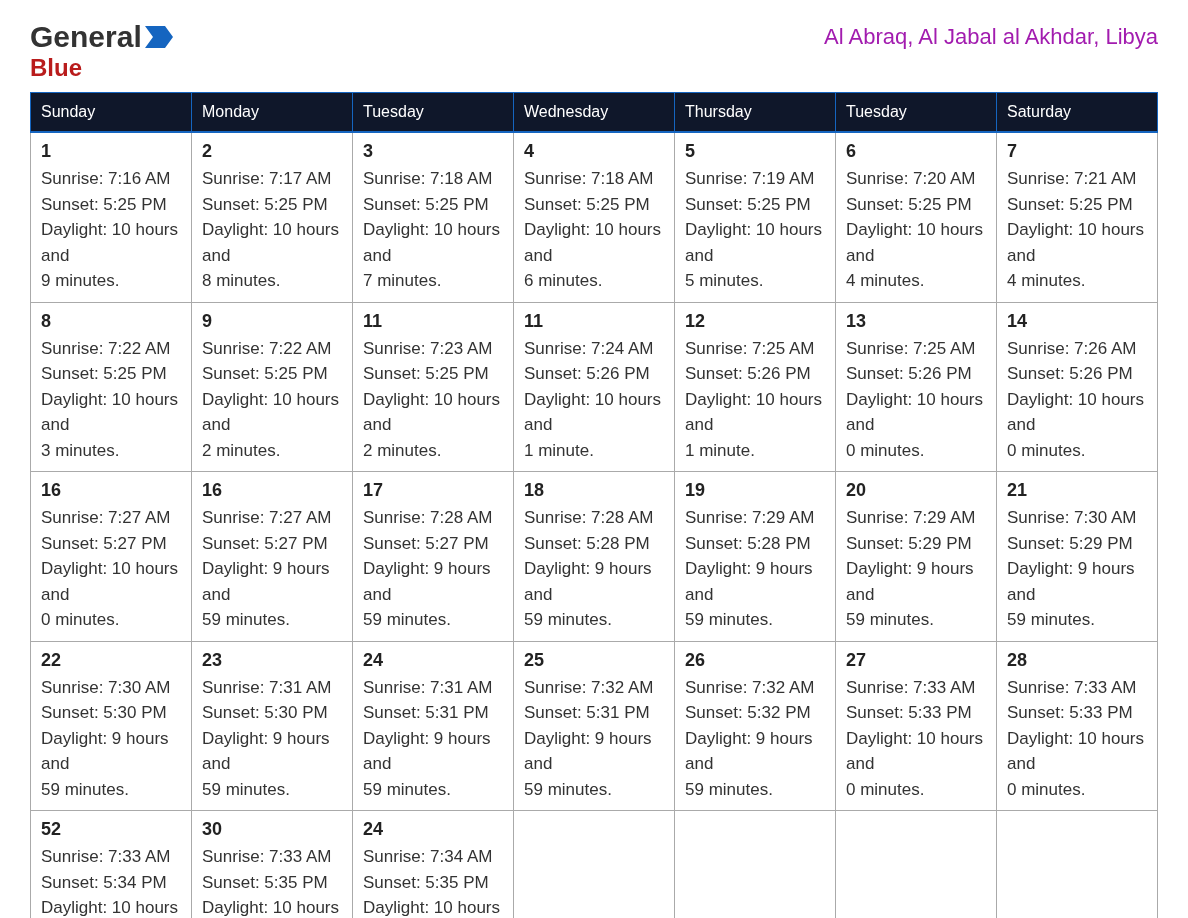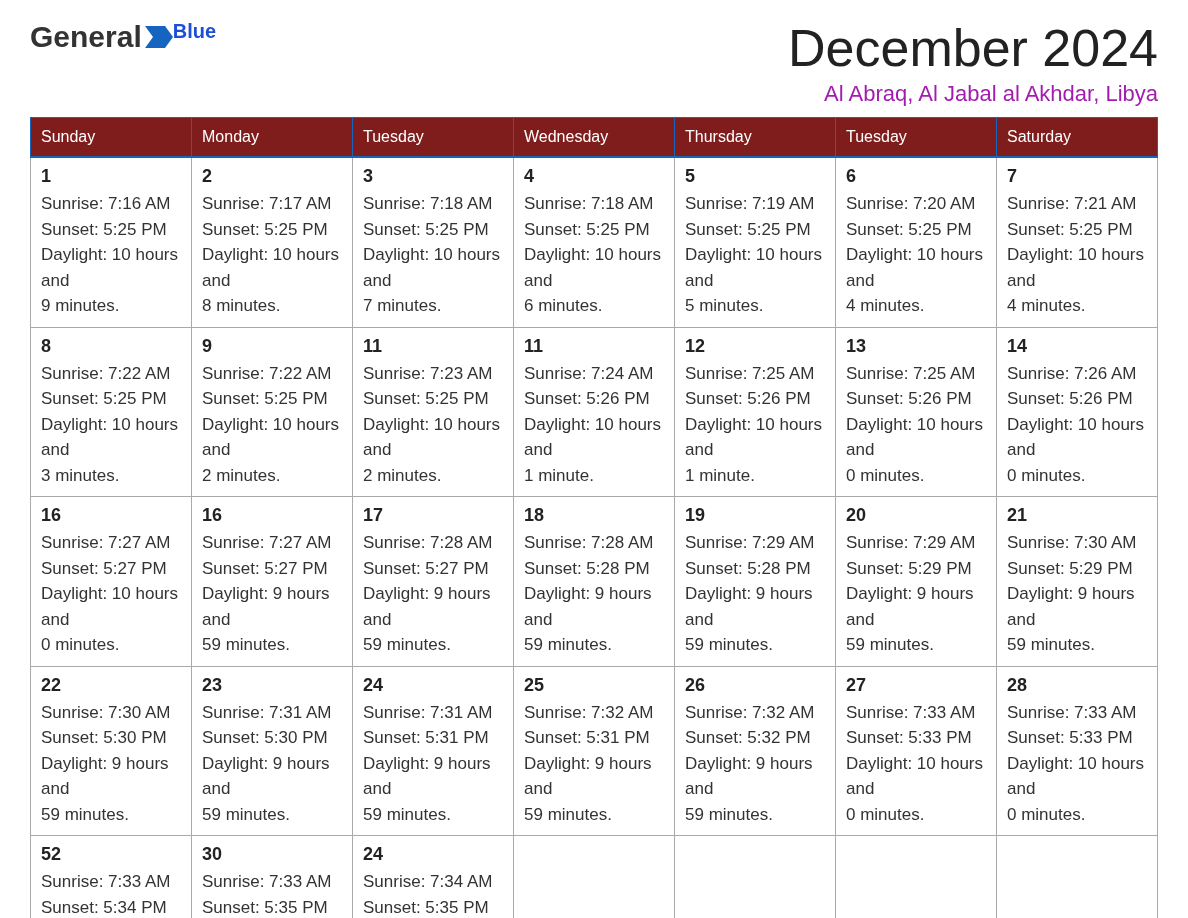--- a/index.html
+++ b/index.html
@@ -11,34 +11,34 @@
       padding: 20px 30px;
     }
     .header {
       display: flex;
       justify-content: space-between;
       align-items: flex-start;
       margin-bottom: 10px;
     }
     .logo {
       display: flex;
-      flex-direction: row;
+      flex-direction: column;
       align-items: flex-start;
     }
     .logo-line1 {
       display: flex;
       align-items: center;
       font-size: 30px;
       font-weight: bold;
       color: #333;
     }
     .logo-line2 {
-      font-size: 20px;
+      font-size: 24px;
       font-weight: bold;
-      color: #1d4ed8;
+      color: #b91c1c;
     }
     .title-block {
       text-align: right;
     }
     .month-title {
       font-size: 52px;
       font-weight: normal;
       color: #222;
       line-height: 1.1;
     }
@@ -46,21 +46,21 @@
       font-size: 22px;
       color: #a21caf;
       margin-top: 4px;
     }
     .calendar {
       width: 100%;
       border-collapse: collapse;
       margin-top: 10px;
     }
     .calendar th {
-      background-color: #7f1d1d;
+      background-color: #0f172a;
       color: #fff;
       font-size: 16px;
       font-weight: normal;
       padding: 10px 10px;
       text-align: left;
       border: 1px solid #1565C0;
     }
     .calendar td {
       border: 1px solid #aaa;
       vertical-align: top;
@@ -103,21 +103,20 @@
   <div class="logo">
     <div class="logo-line1">
       <span>General</span>
       <svg width="28" height="22" viewBox="0 0 28 22" style="margin-left:3px;">
         <polygon points="0,0 20,0 28,11 20,22 0,22 8,11" fill="#1565C0"></polygon>
       </svg>
     </div>
     <div class="logo-line2">Blue</div>
   </div>
   <div class="title-block">
-    <div class="month-title">December 2024</div>
     <div class="location-title">Al Abraq, Al Jabal al Akhdar, Libya</div>
   </div>
 </div>
 
 <table class="calendar">
   <thead>
     <tr>
       <th>Sunday</th>
       <th>Monday</th>
       <th>Tuesday</th>

